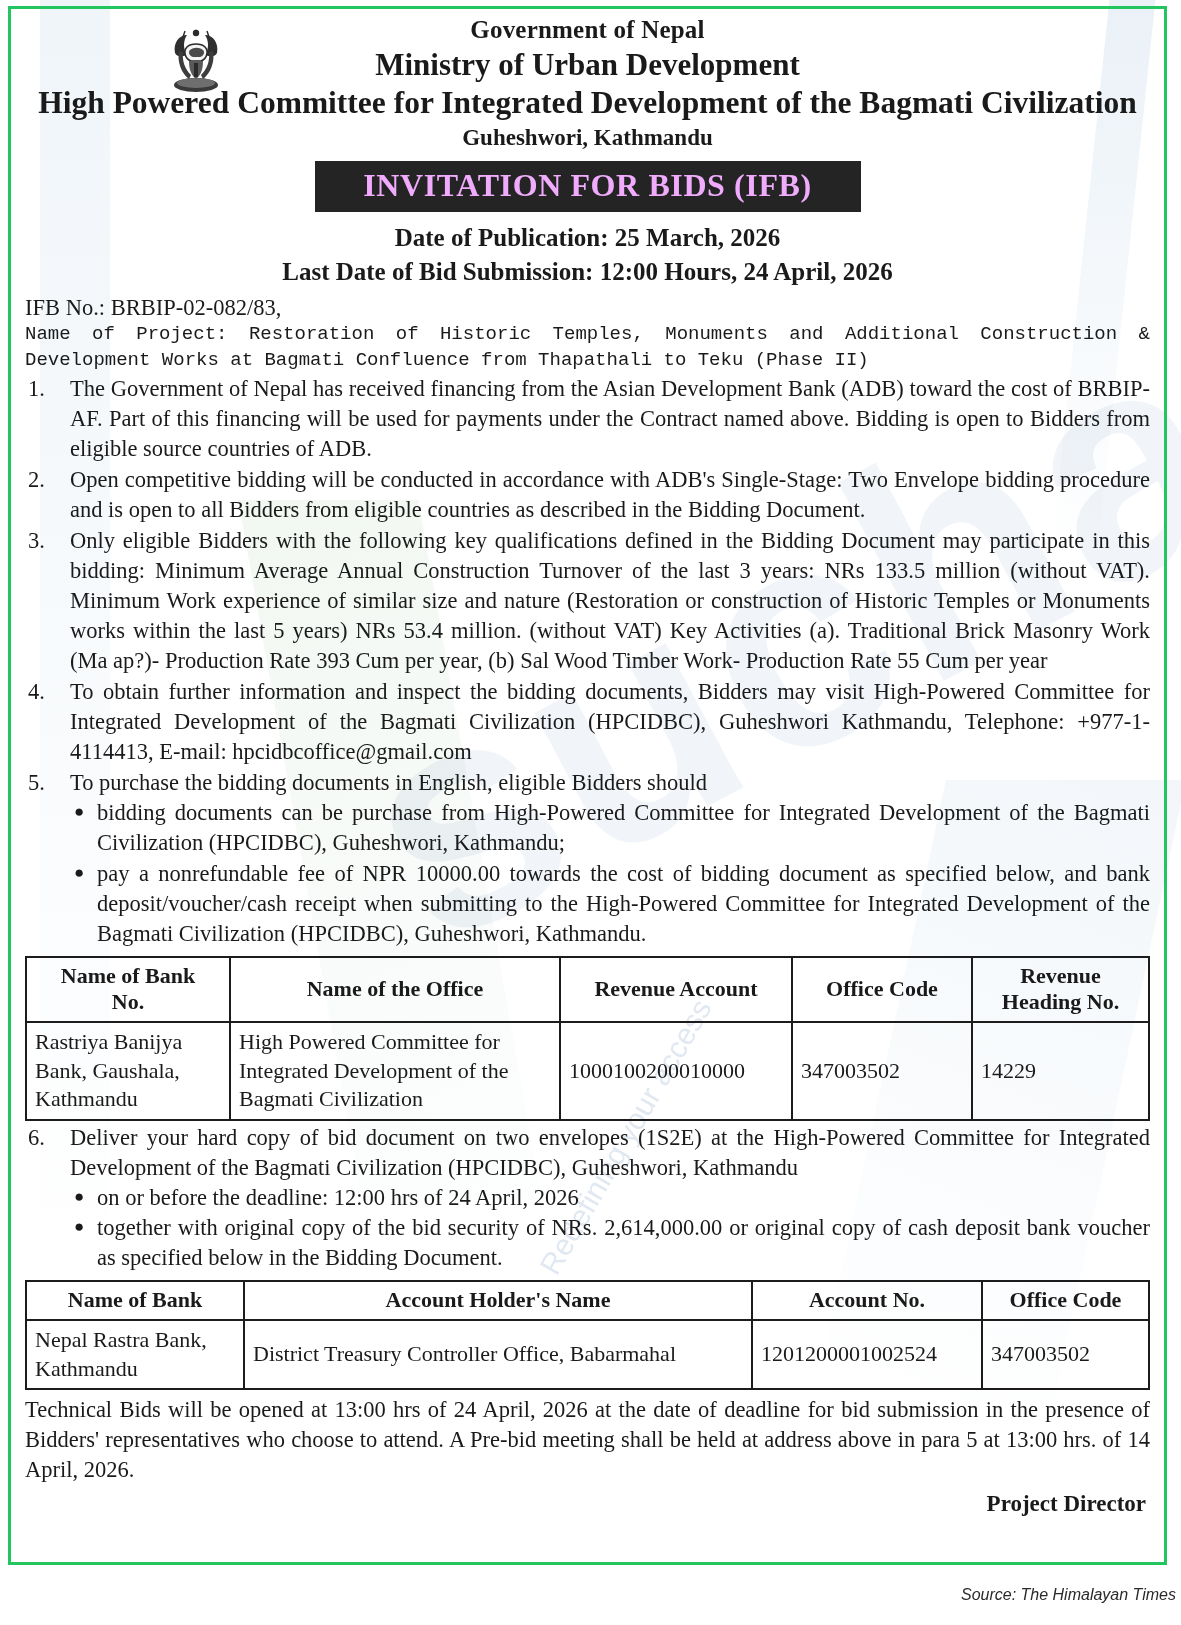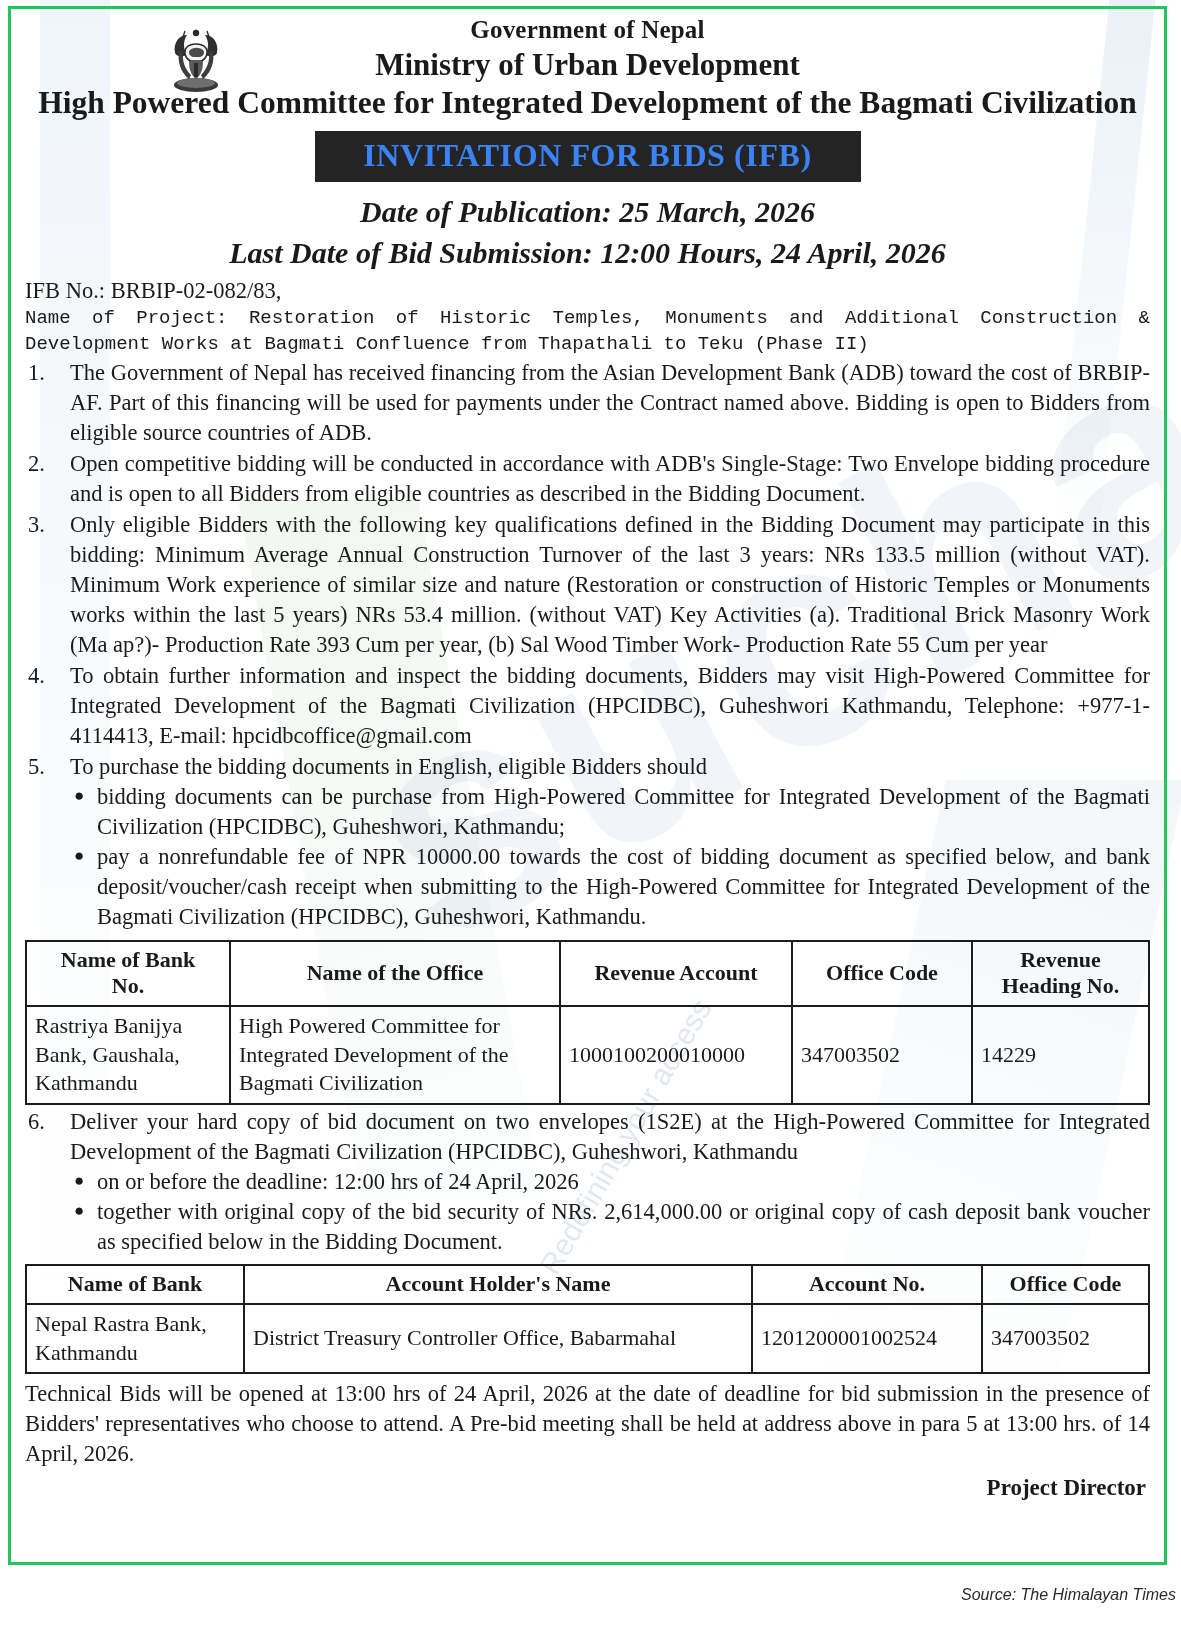--- a/index.html
+++ b/index.html
@@ -117,35 +117,34 @@
   .org-line-4 {
     font-size: 23px;
     font-weight: bold;
     line-height: 1.3;
   }
 
   .ifb-banner {
     margin: 8px auto 0 auto;
     width: 546px;
     background: #242424;
-    color: #3b82f6;
+    color: #f0abfc;
     font-size: 32px;
     font-weight: bold;
     letter-spacing: 0.6px;
     padding: 6px 0 8px 0;
     box-sizing: border-box;
   }
 
   .pub-date {
     margin-top: 9px;
     text-align: center;
-    font-size: 30px;
+    font-size: 25px;
     font-weight: bold;
     line-height: 1.38;
-    font-style: italic;
   }
 
   
   .meta-line {
     font-size: 22.5px;
     line-height: 1.33;
     margin-top: 3px;
   }
   .meta-block {
     font-size: 19px;
@@ -292,20 +291,21 @@
           <path d="M25 27 C29 24 34 24 38 27 C40 29 39 33 35 34 L28 34 C24 33 23 29 25 27 Z" fill="#4a4a4a"></path>
           <path d="M24 38 C24 46 26 52 31 56 C36 52 38 46 38 38 Z" fill="#5a5a5a"></path>
           <rect x="29" y="40" width="4" height="14" fill="#2b2b2b"></rect>
           <path d="M18 14 L20 8 M44 14 L42 8" stroke="#2b2b2b" stroke-width="1.4" fill="none"></path>
         </svg>
       </div>
 
       <div class="org-line-1">Government of Nepal</div>
       <div class="org-line-2">Ministry of Urban Development</div>
       <div class="org-line-3">High Powered Committee for Integrated Development of the Bagmati Civilization</div>
+      <div class="org-line-4">Guheshwori, Kathmandu</div>
 
       <div class="ifb-banner">INVITATION FOR BIDS (IFB)</div>
 
       <div class="pub-date">
         <div>Date of Publication: 25 March, 2026</div>
         <div>Last Date of Bid Submission: 12:00 Hours, 24 April, 2026</div>
       </div>
     </div>
 
     <div class="meta-line">IFB No.: BRBIP-02-082/83,</div>

